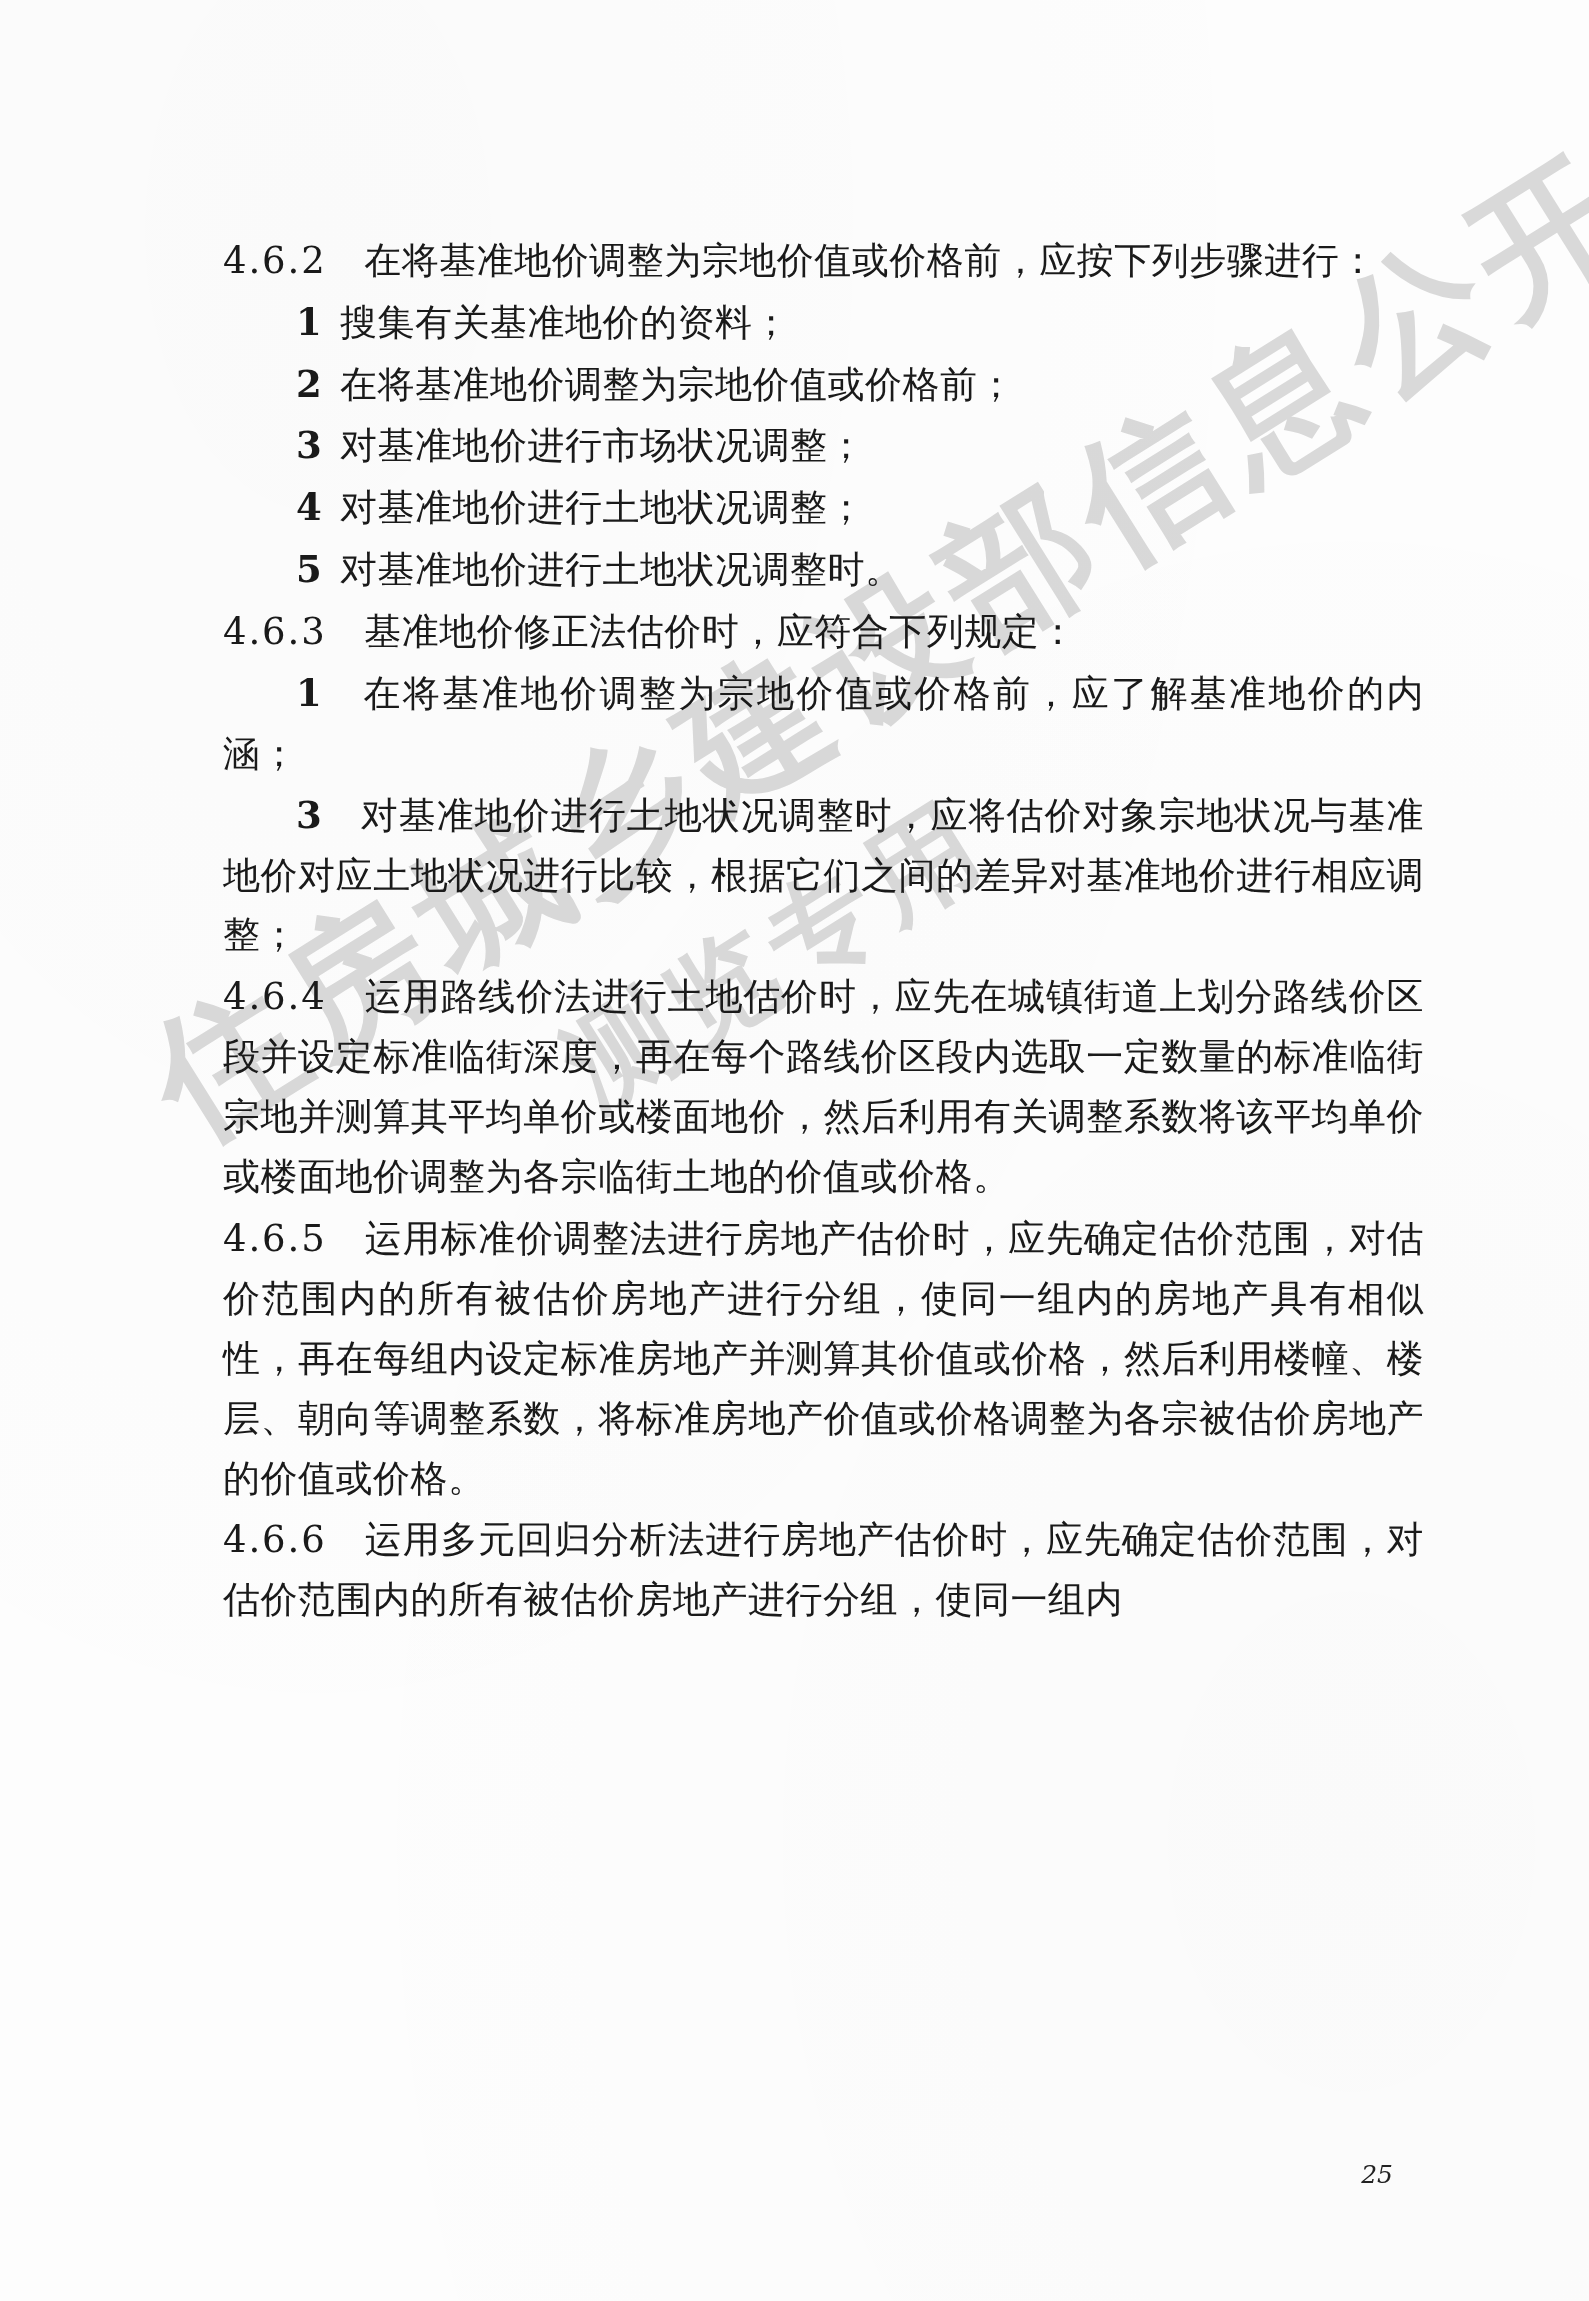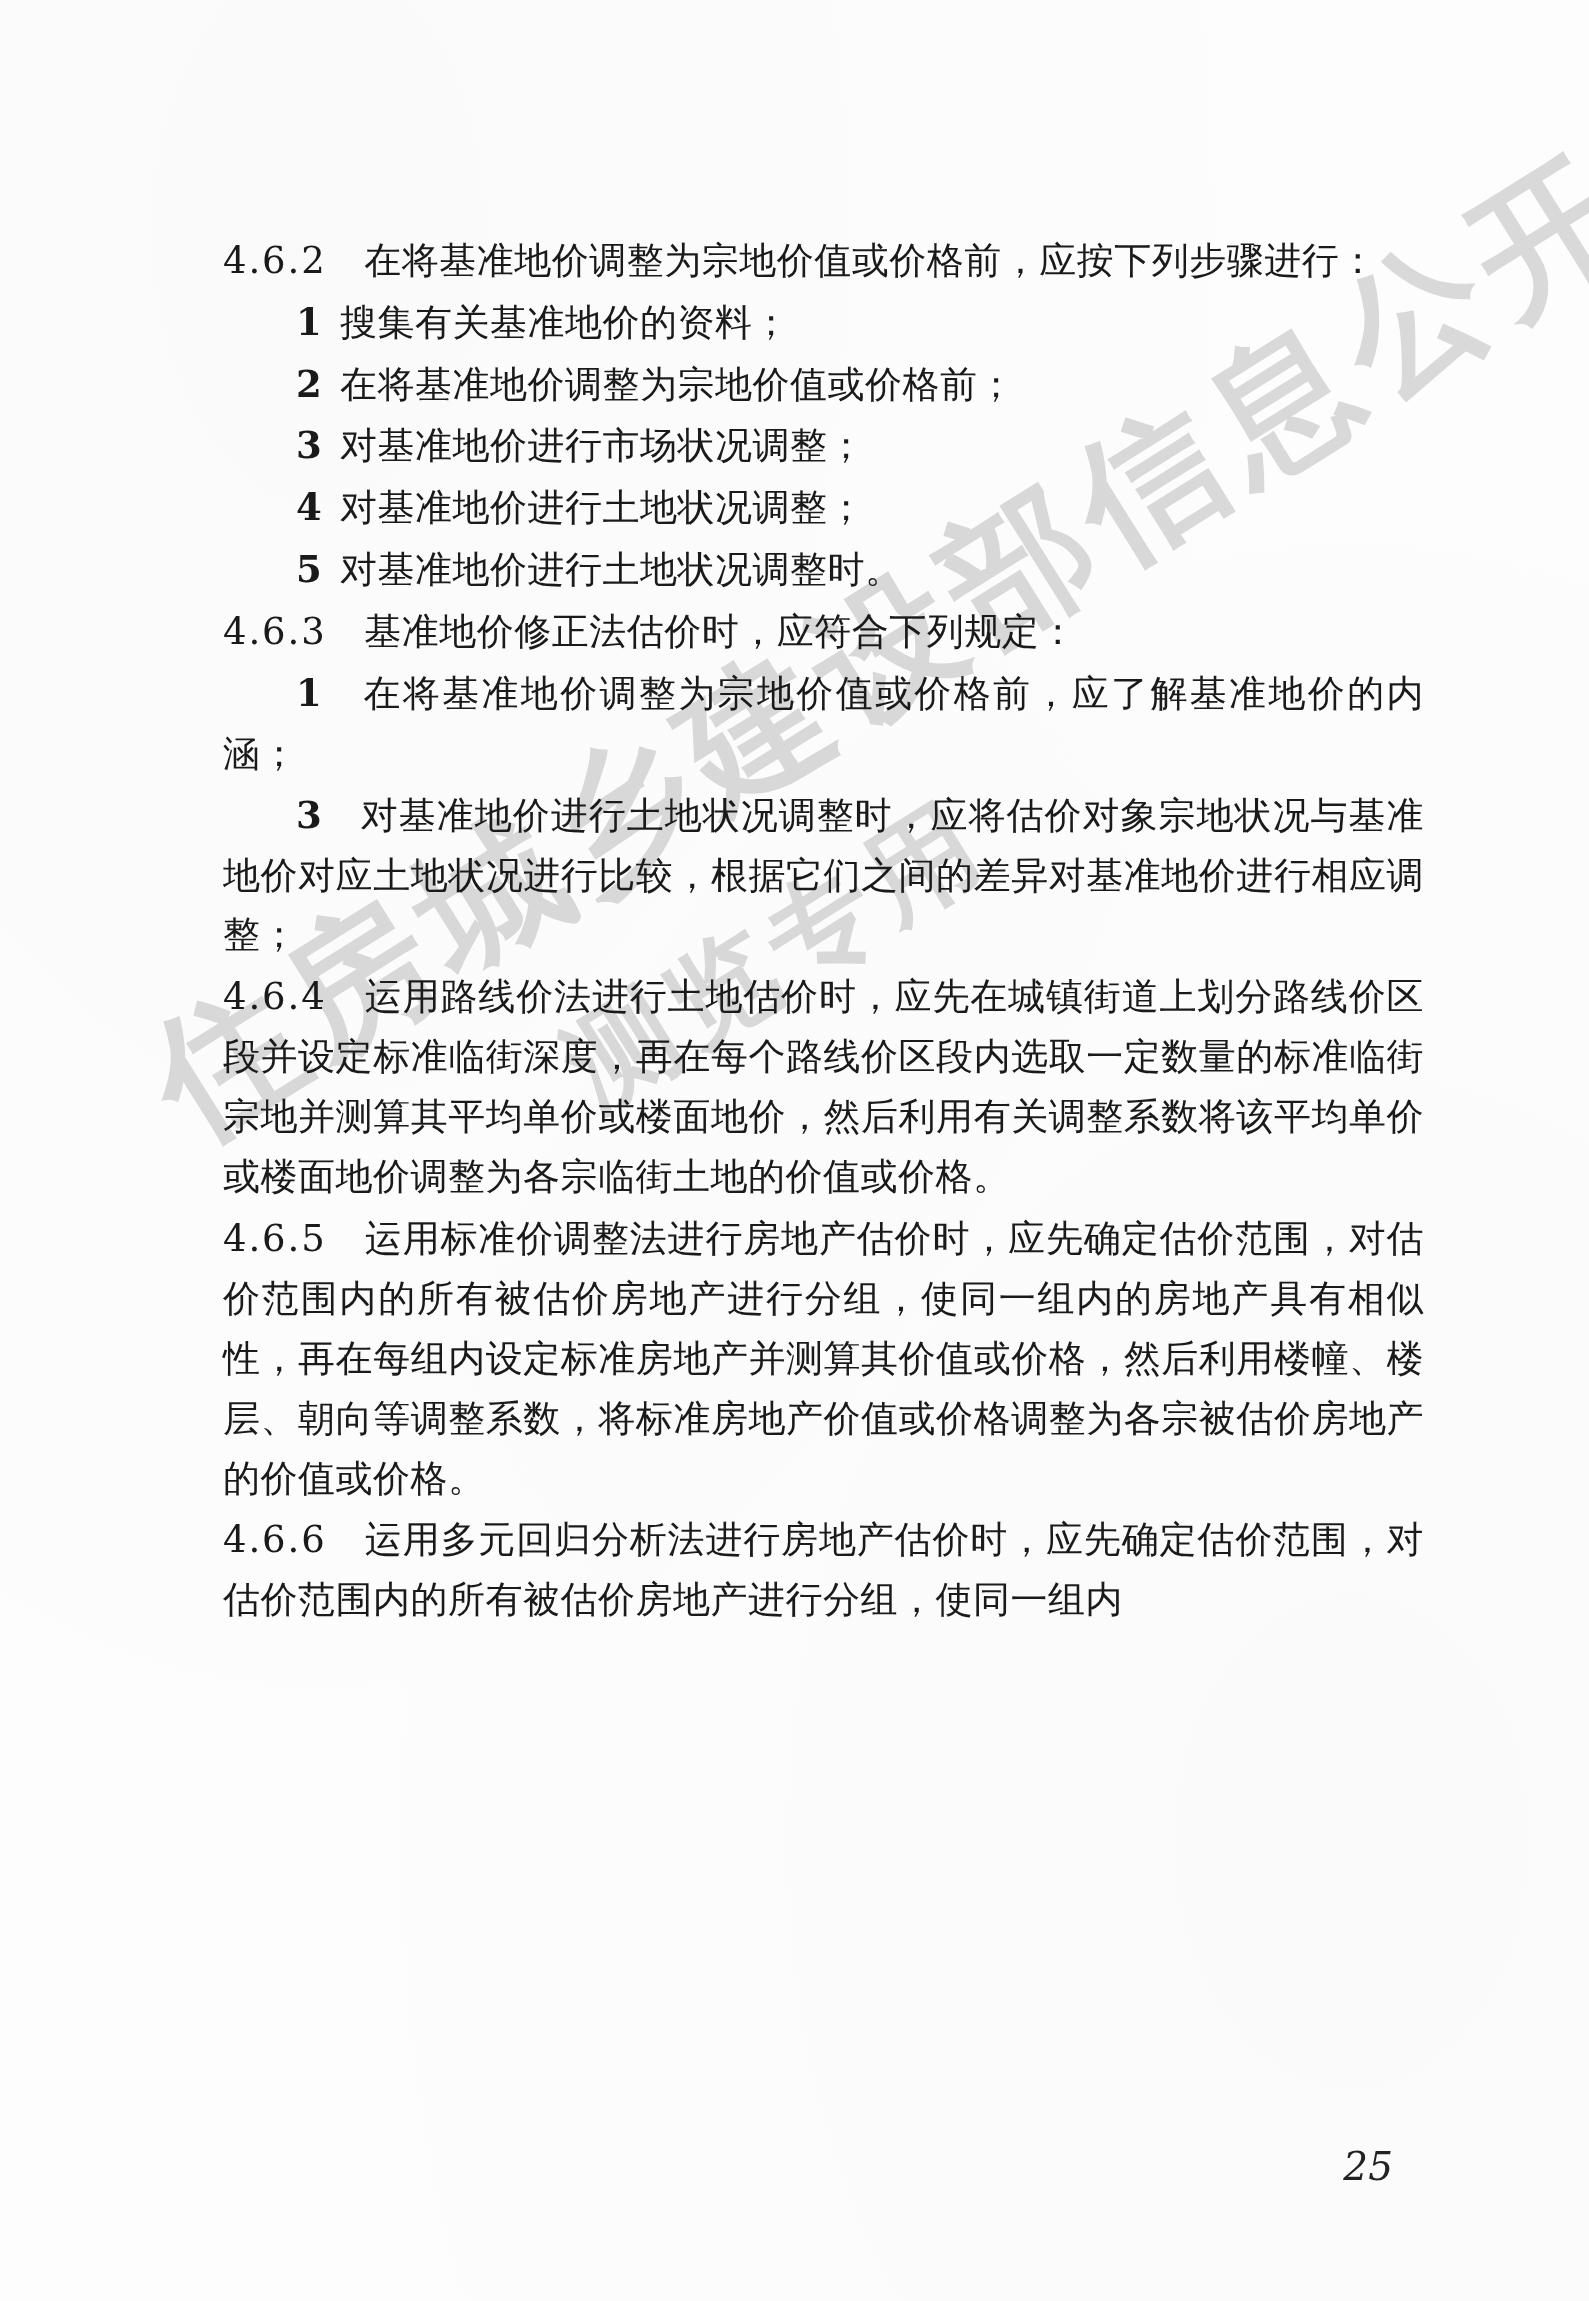--- a/index.html
+++ b/index.html
@@ -65,21 +65,21 @@
     text-justify: inter-ideograph;
     text-indent: 73px;
   }
   .subpara .marker {
     font-weight: bold;
   }
   .page-number {
     position: absolute;
     right: 197px;
     bottom: 113px;
-    font-size: 39px;
+    font-size: 25px;
     font-style: italic;
     font-family: "DejaVu Serif", serif;
     color: #222;
   }
   
   .watermark {
     position: absolute;
     pointer-events: none;
     user-select: none;
     color: rgba(90, 90, 90, 0.22);

